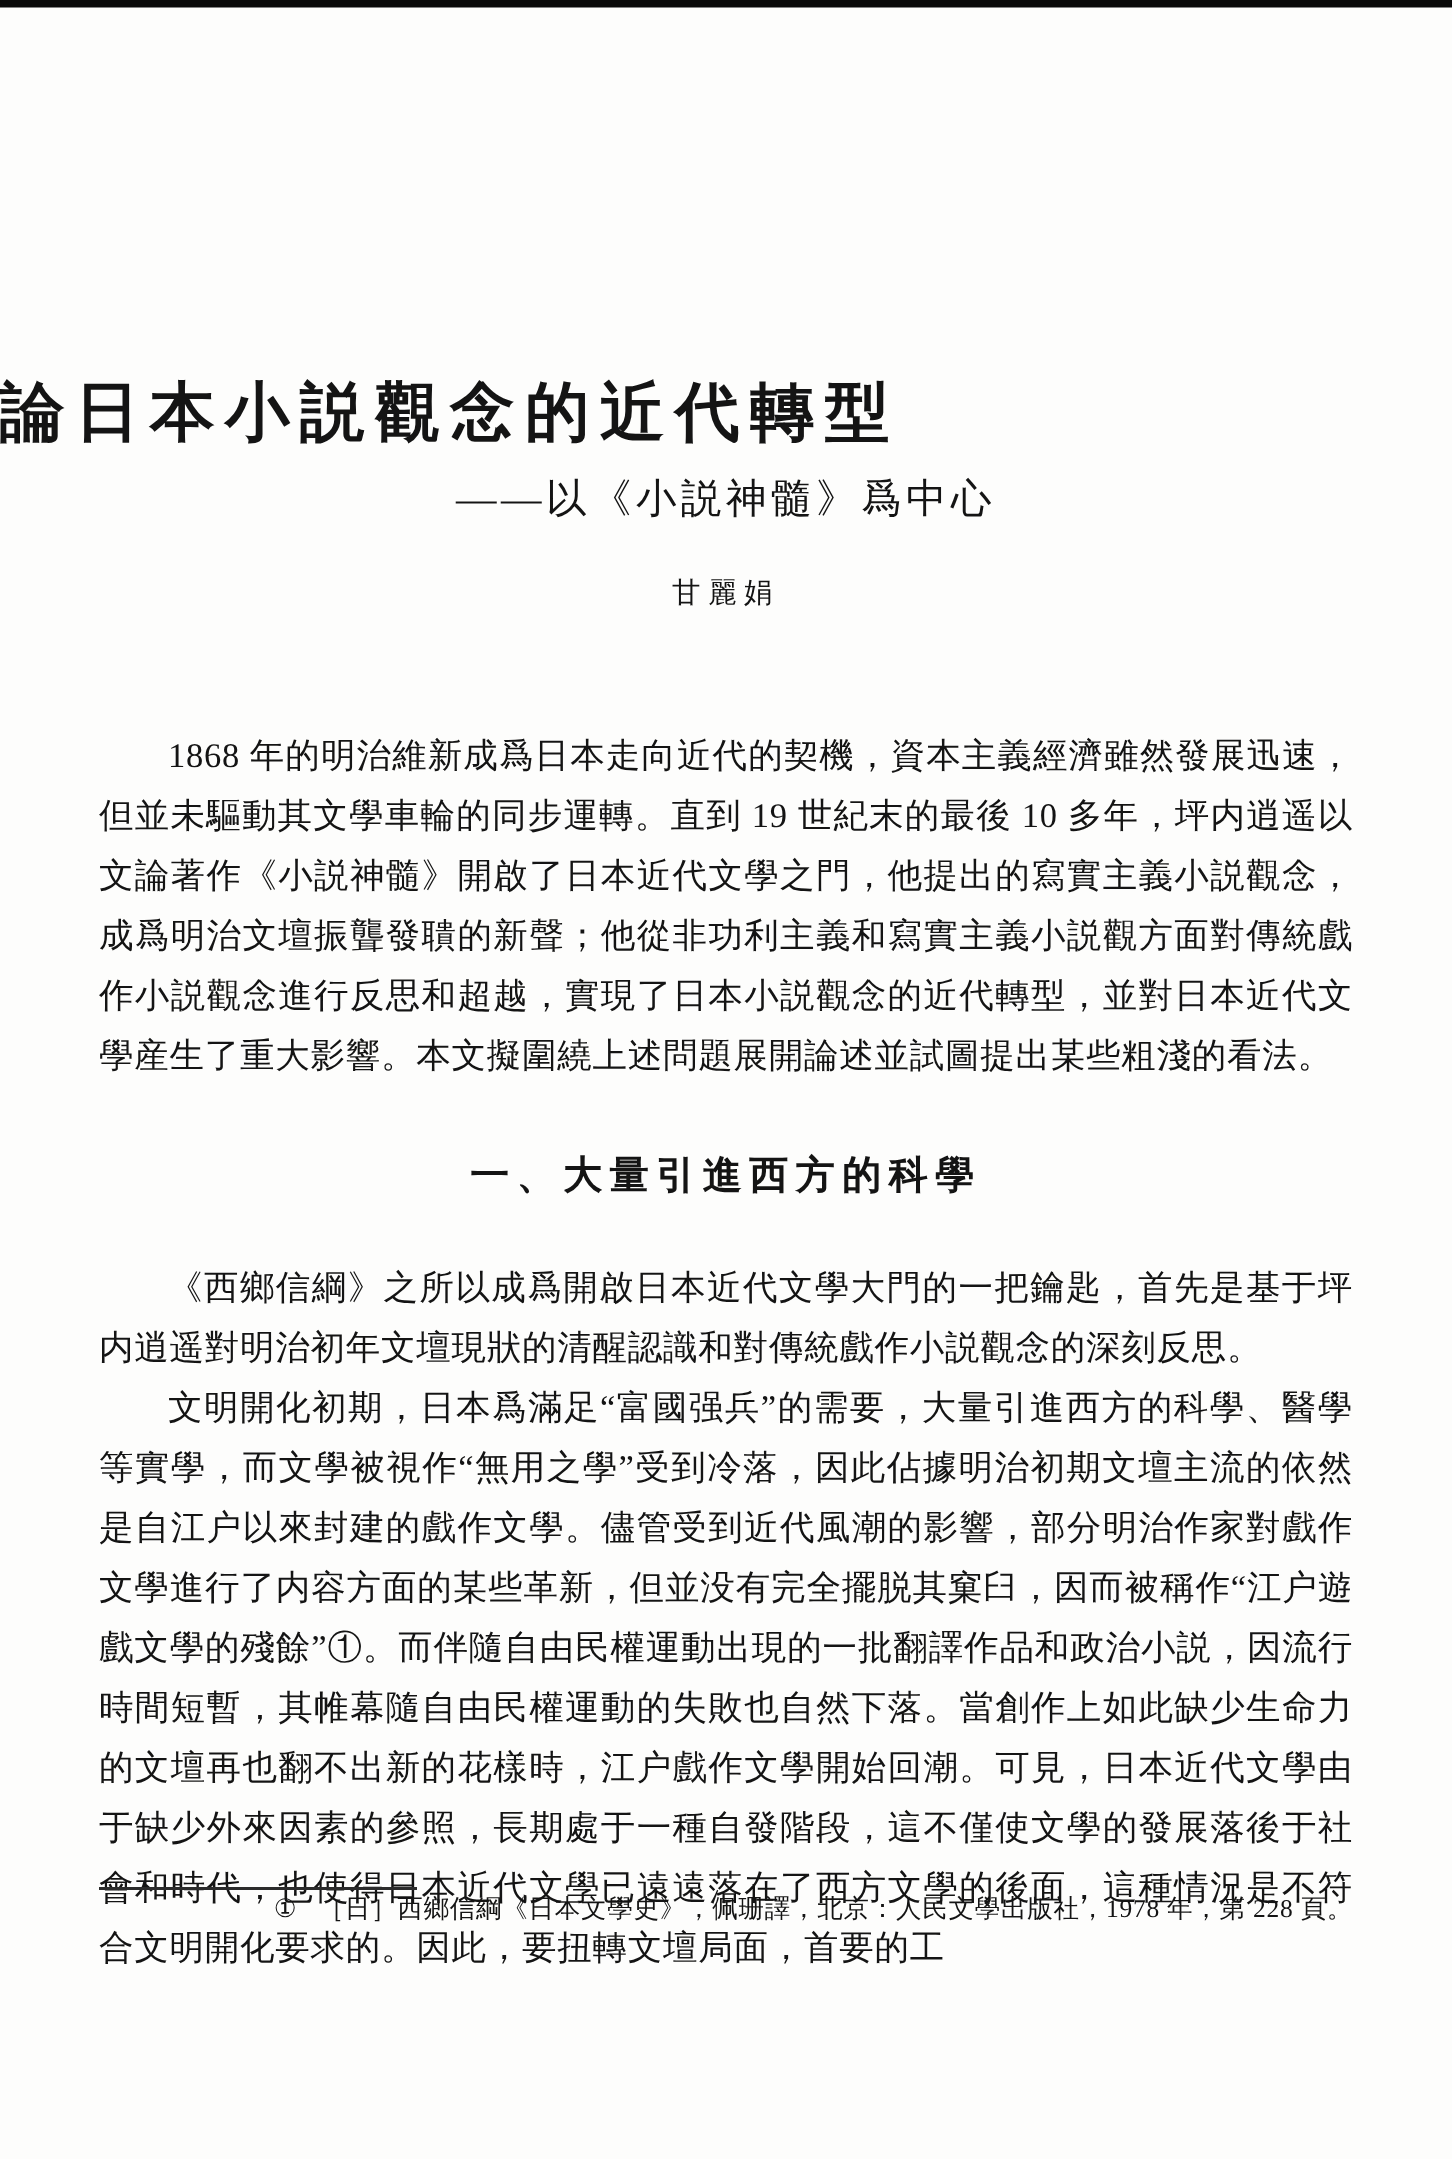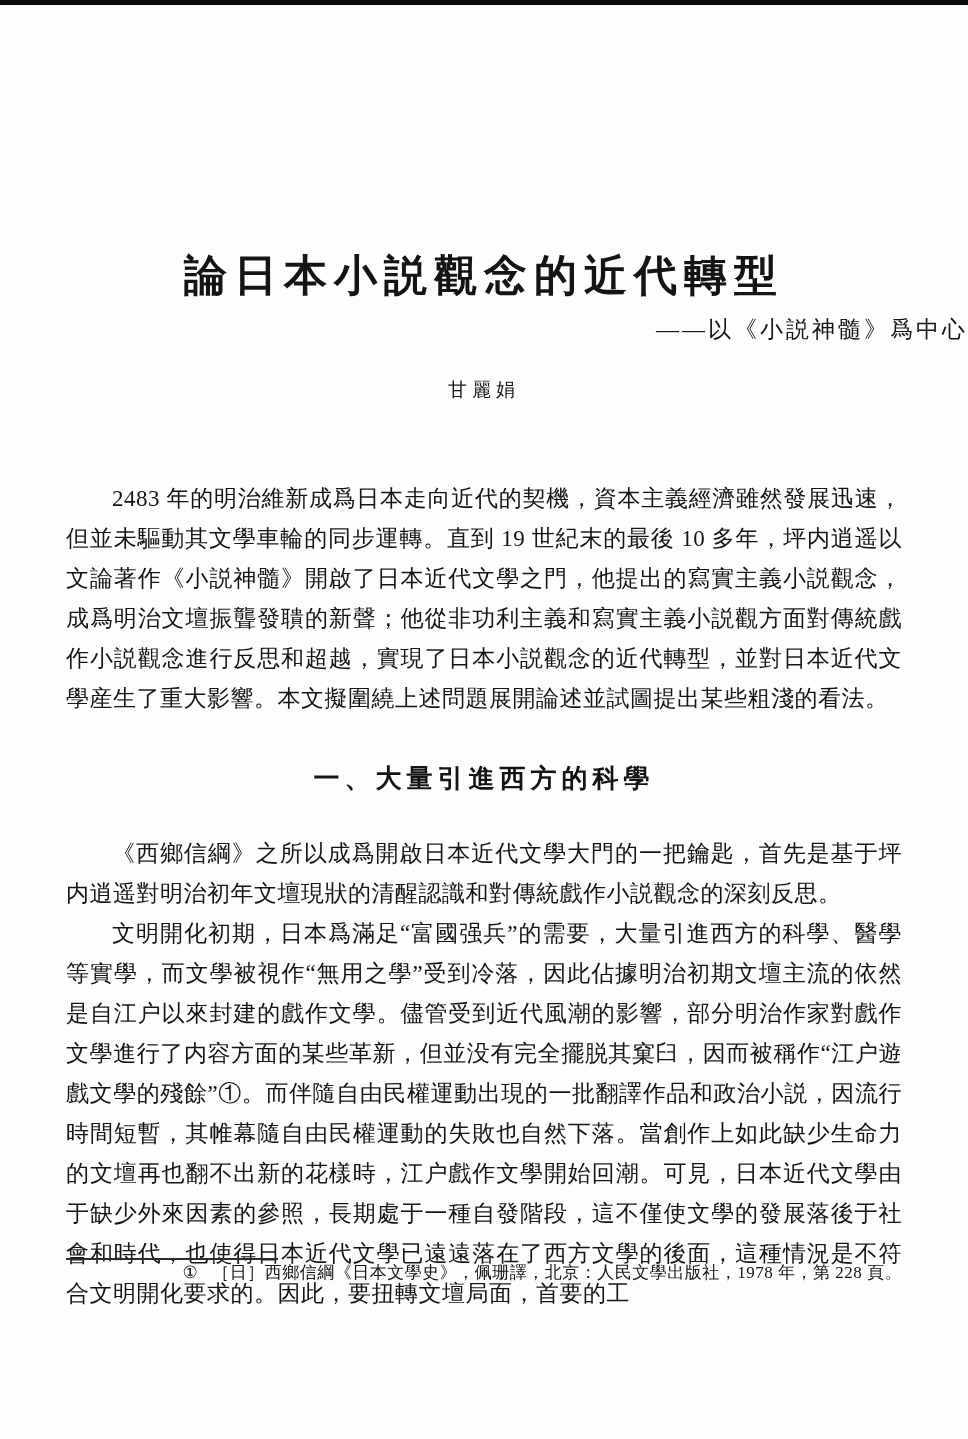--- a/index.html
+++ b/index.html
@@ -20,30 +20,29 @@
   .scan-bar {
     position: absolute;
     top: 0;
     left: 0;
     width: 100%;
     height: 5px;
     background: #0a0a0a;
   }
   .title {
     margin: 250px 0 0 0;
-    text-align: center;
     font-size: 43px;
     font-weight: bold;
     letter-spacing: 7px;
     line-height: 1.2;
   }
   .subtitle {
     margin: 12px 0 0 0;
-    text-align: right;
-    font-size: 23px;
+    text-align: center;
+    font-size: 27px;
     font-weight: normal;
     letter-spacing: 3px;
   }
   .author {
     margin: 32px 0 0 0;
     text-align: center;
     font-size: 19px;
     letter-spacing: 5px;
   }
   .body-para {
@@ -93,21 +92,21 @@
 <div class="page">
 
   <div class="scan-bar"></div>
 
   <h1 class="title">論日本小説觀念的近代轉型</h1>
 
   <h2 class="subtitle">——以《小説神髓》爲中心</h2>
 
   <div class="author">甘麗娟</div>
 
-  <p class="body-para intro-para">2483 年的明治維新成爲日本走向近代的契機，資本主義經濟雖然發展迅速，但並未驅動其文學車輪的同步運轉。直到 19 世紀末的最後 10 多年，坪内逍遥以文論著作《小説神髓》開啟了日本近代文學之門，他提出的寫實主義小説觀念，成爲明治文壇振聾發聵的新聲；他從非功利主義和寫實主義小説觀方面對傳統戲作小説觀念進行反思和超越，實現了日本小説觀念的近代轉型，並對日本近代文學産生了重大影響。本文擬圍繞上述問題展開論述並試圖提出某些粗淺的看法。</p>
+  <p class="body-para intro-para">1868 年的明治維新成爲日本走向近代的契機，資本主義經濟雖然發展迅速，但並未驅動其文學車輪的同步運轉。直到 19 世紀末的最後 10 多年，坪内逍遥以文論著作《小説神髓》開啟了日本近代文學之門，他提出的寫實主義小説觀念，成爲明治文壇振聾發聵的新聲；他從非功利主義和寫實主義小説觀方面對傳統戲作小説觀念進行反思和超越，實現了日本小説觀念的近代轉型，並對日本近代文學産生了重大影響。本文擬圍繞上述問題展開論述並試圖提出某些粗淺的看法。</p>
 
   <h3 class="section-heading">一、大量引進西方的科學</h3>
 
   <p class="body-para">《西鄉信綱》之所以成爲開啟日本近代文學大門的一把鑰匙，首先是基于坪内逍遥對明治初年文壇現狀的清醒認識和對傳統戲作小説觀念的深刻反思。</p>
 
   <p class="body-para">文明開化初期，日本爲滿足“富國强兵”的需要，大量引進西方的科學、醫學等實學，而文學被視作“無用之學”受到冷落，因此佔據明治初期文壇主流的依然是自江户以來封建的戲作文學。儘管受到近代風潮的影響，部分明治作家對戲作文學進行了内容方面的某些革新，但並没有完全擺脱其窠臼，因而被稱作“江户遊戲文學的殘餘”①。而伴隨自由民權運動出現的一批翻譯作品和政治小説，因流行時間短暫，其帷幕隨自由民權運動的失敗也自然下落。當創作上如此缺少生命力的文壇再也翻不出新的花樣時，江户戲作文學開始回潮。可見，日本近代文學由于缺少外來因素的參照，長期處于一種自發階段，這不僅使文學的發展落後于社會和時代，也使得日本近代文學已遠遠落在了西方文學的後面，這種情況是不符合文明開化要求的。因此，要扭轉文壇局面，首要的工</p>
 
   <div class="footnote-area">
     <div class="footnote-rule"></div>
     <div class="footnote-line">

